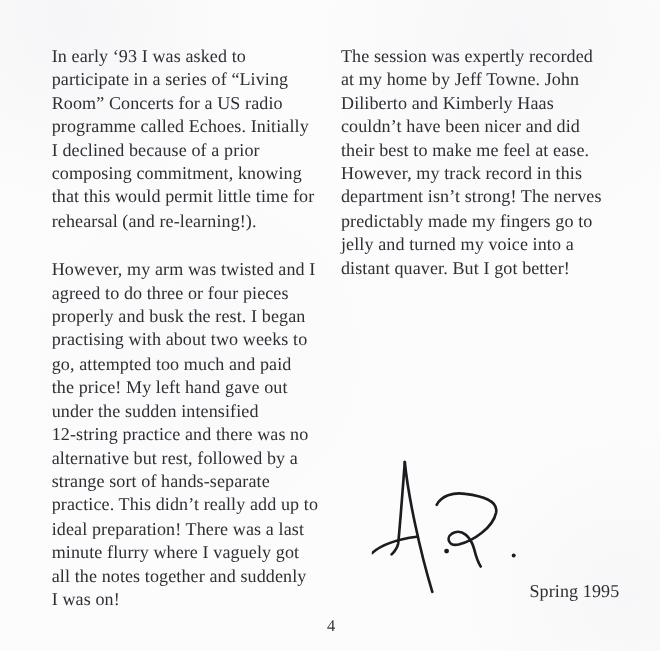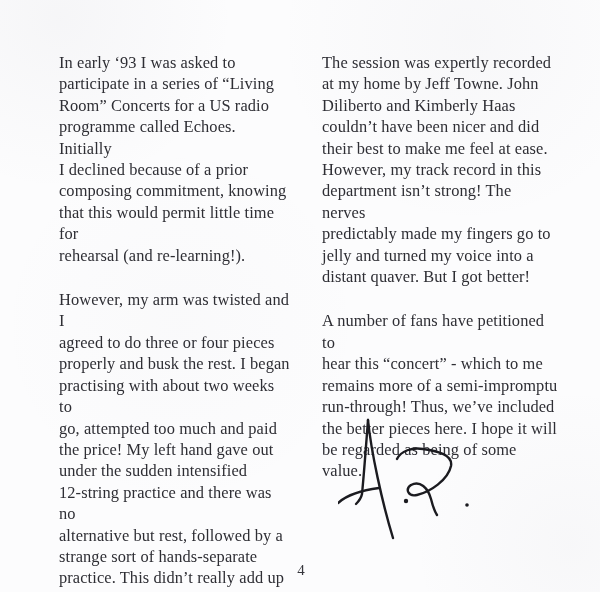--- a/index.html
+++ b/index.html
@@ -22,21 +22,21 @@
     color: #2e2e34;
   }
   .text-col {
     position: absolute;
     top: 36px;
     font-size: 16.4px;
     line-height: 21.4px;
     letter-spacing: 0.1px;
   }
   .text-col p {
-    margin: 16px;
+    margin: 4px;
     white-space: pre-line;
   }
   .text-col p + p {
     margin-top: 23px;
   }
   .col-left  { left: 43px;  width: 264px; }
   .col-right { left: 306px; width: 268px; }
   .signature {
     position: absolute;
     left: 338px;
@@ -104,39 +104,34 @@
     <p>The session was expertly recorded
 at my home by Jeff Towne. John
 Diliberto and Kimberly Haas
 couldn’t have been nicer and did
 their best to make me feel at ease.
 However, my track record in this
 department isn’t strong! The nerves
 predictably made my fingers go to
 jelly and turned my voice into a
 distant quaver. But I got better!</p>
-    <p>A number of fans have petitioned to
-hear this “concert” - which to me
-remains more of a semi-impromptu
-run-through! Thus, we’ve included
-the better pieces here. I hope it will
-be regarded as being of some value.</p>
   </div>
 
   <svg class="signature" viewBox="0 0 142 140" aria-label="A.P.">
 
     <path d="M 30,14 C 28,40 26,68 24,88 C 23,93 21,95 18,98"></path>
 
     <path d="M 30,14 C 33,45 44,96 55,132"></path>
 
     <path d="M 0,97 C 10,88 25,84 41,82"></path>
 
     <circle cx="68" cy="95" r="2.2"></circle>
 
     <path d="M 59,53 C 63,45 74,41 85,43 C 100,45 115,49 113,60 C 110,74 92,86 79,89 C 70,91 67,83 73,79 C 82,74 90,82 93,93 C 95,101 97,106 99,109"></path>
 
     <circle cx="129" cy="99" r="1.8"></circle>
   </svg>
 
+  <div class="date-line">Spring 1995</div>
 
   <div class="page-number">4</div>
 
 </div>
 
 </body></html>

